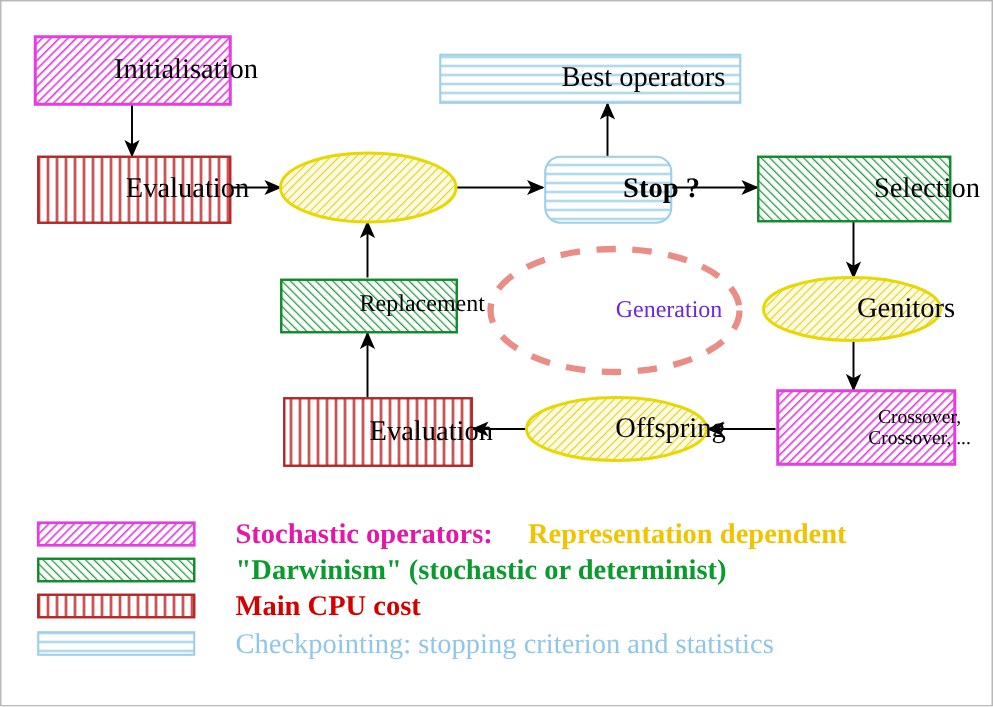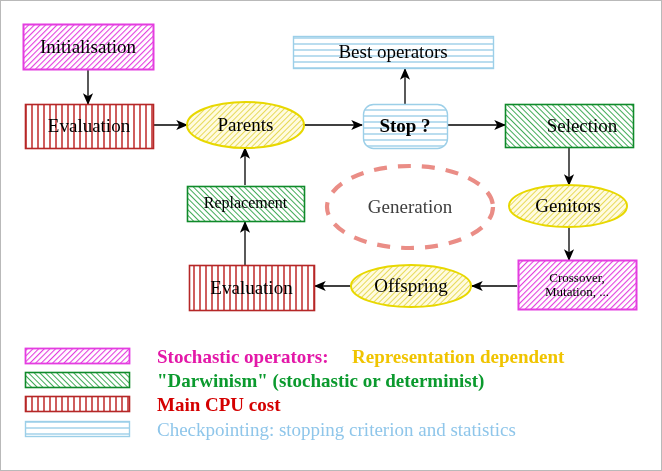--- a/index.html
+++ b/index.html
@@ -16,25 +16,26 @@
 
   
   .node-label{
     position:absolute;
     display:flex;align-items:center;justify-content:center;
     text-align:center;
     color:#000000;
     font-family:"Liberation Serif",serif;
     pointer-events:none;
     line-height:1.05;
+    padding-left:36px;
   }
   .lbl-lg{font-size:19px;}
   .lbl-md{font-size:16px;}
   .lbl-sm{font-size:13px;}
-  .lbl-gen{font-size:19px;color:#404040;}
+  .lbl-gen{font-size:16px;color:#6d28d9;}
 
   
   .legend{position:absolute;left:0;top:338px;width:660px;height:120px;}
   .legend-row{position:absolute;left:24px;height:24px;display:flex;align-items:center;}
   .swatch{width:104px;height:15px;flex:0 0 104px;}
   .legend-text{margin-left:28px;font-size:19px;font-family:"Liberation Serif",serif;white-space:pre;}
   .lt-magenta{color:#e318a8;font-weight:bold;}
   .lt-gold{color:#f0c400;font-weight:bold;}
   .lt-green{color:#0b9a2e;font-weight:bold;}
   .lt-red{color:#d40000;font-weight:bold;}
@@ -119,33 +120,32 @@
     <rect x="24.5" y="347.5" width="104" height="15" fill="url(#hatch-magenta)" stroke="#e43de0" stroke-width="1.8"></rect>
     <rect x="24.5" y="371.5" width="104" height="15" fill="url(#hatch-green)" stroke="#0f8a2a" stroke-width="1.6"></rect>
     <rect x="24.5" y="395.5" width="104" height="15" fill="url(#hatch-red)" stroke="#b52727" stroke-width="1.6"></rect>
     <rect x="24.5" y="420.5" width="104" height="15" fill="url(#hatch-blue)" stroke="#9ccfe8" stroke-width="1.4"></rect>
   </svg>
 
   <div class="node-label lbl-lg" style="left:22px;top:23px;width:130px;height:45px;">Initialisation</div>
 
   <div class="node-label lbl-lg" style="left:24px;top:103px;width:128px;height:44px;">Evaluation</div>
 
-  <div class="node-label lbl-lg" style="left:186px;top:101px;width:117px;height:46px;">Parents</div>
 
   <div class="node-label lbl-lg" style="left:362px;top:103px;width:84px;height:44px;font-weight:bold;">Stop ?</div>
 
   <div class="node-label lbl-lg" style="left:292px;top:35px;width:200px;height:32px;">Best operators</div>
 
   <div class="node-label lbl-lg" style="left:517px;top:103px;width:128px;height:43px;">Selection</div>
 
   <div class="node-label lbl-lg" style="left:508px;top:184px;width:118px;height:42px;">Genitors</div>
 
   <div class="node-label lbl-sm" style="left:517px;top:259px;width:118px;height:49px;flex-direction:column;">
     <span>Crossover,</span>
-    <span>Mutation, ...</span>
+    <span>Crossover, ...</span>
   </div>
 
   <div class="node-label lbl-lg" style="left:350px;top:264px;width:120px;height:42px;">Offspring</div>
 
   <div class="node-label lbl-lg" style="left:188px;top:264px;width:125px;height:45px;">Evaluation</div>
 
   <div class="node-label lbl-md" style="left:186px;top:185px;width:117px;height:35px;">Replacement</div>
 
   <div class="node-label lbl-gen" style="left:326px;top:185px;width:166px;height:42px;">Generation</div>
 

